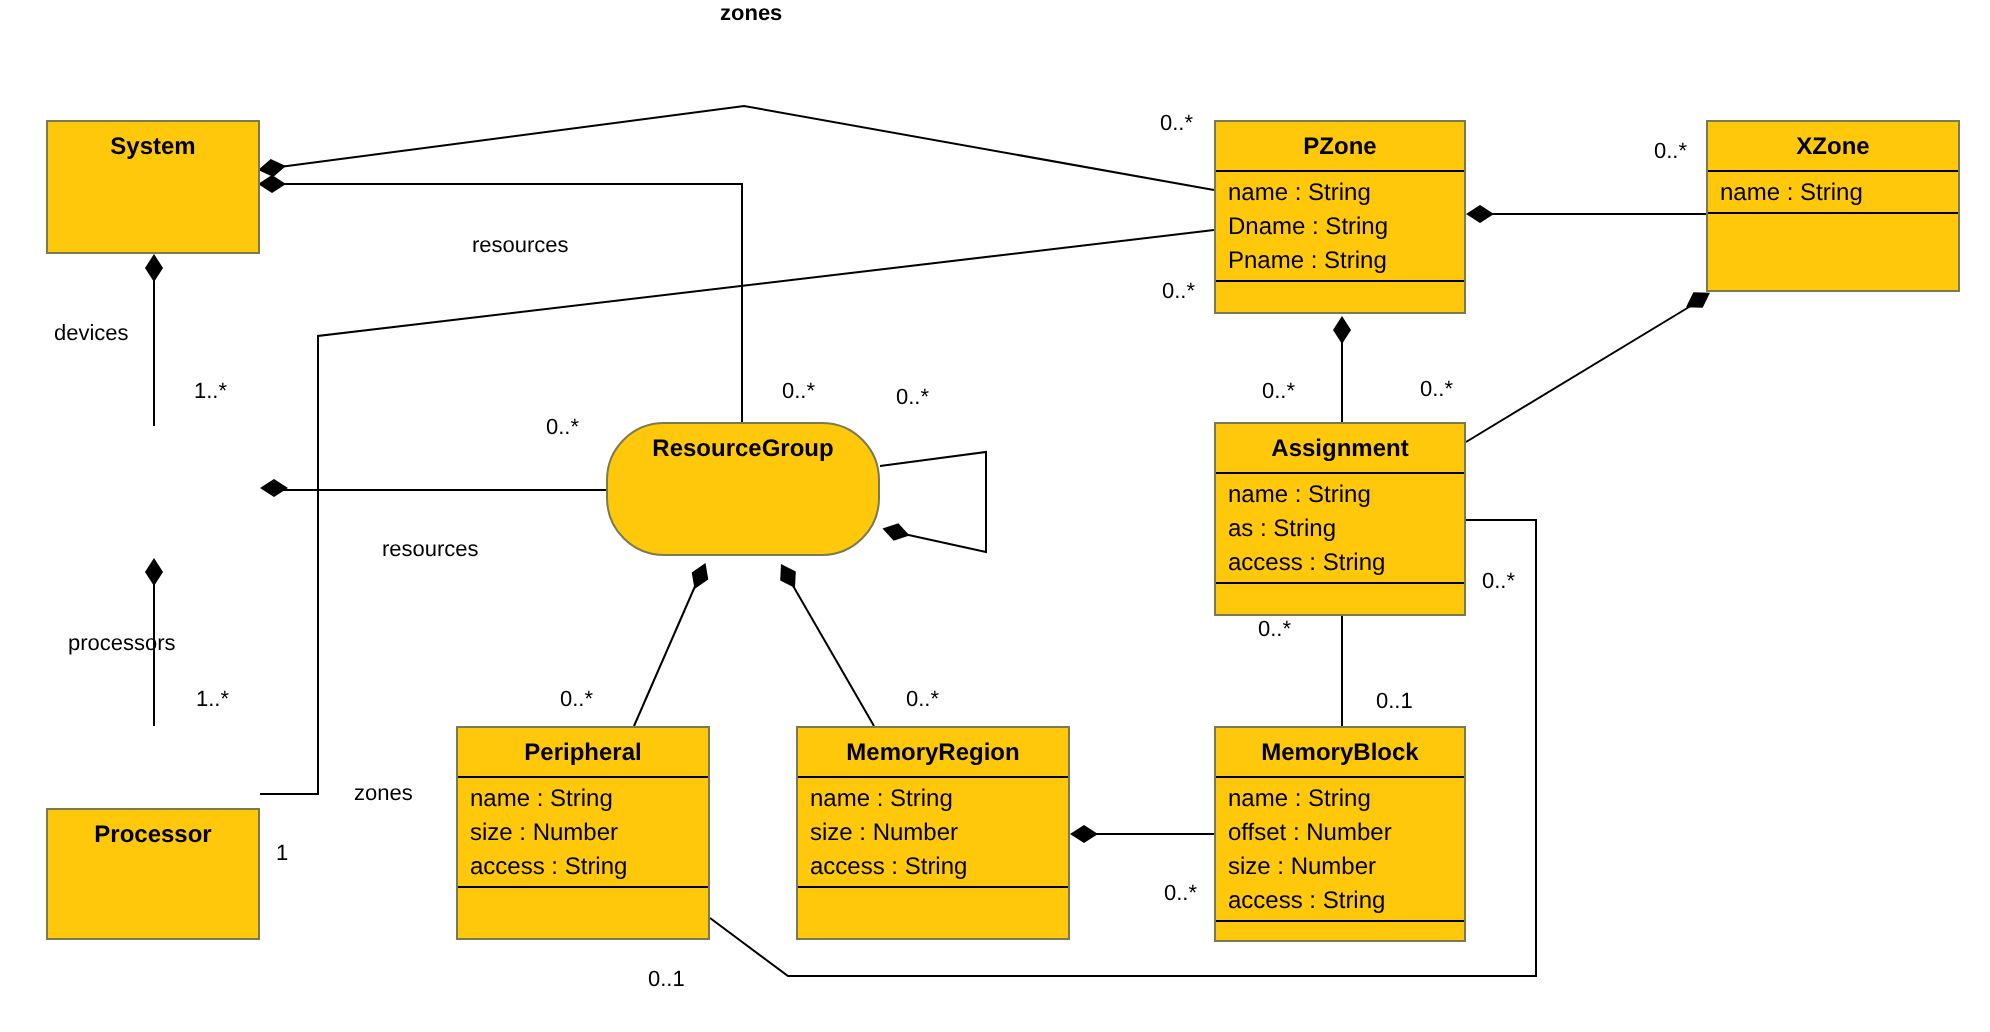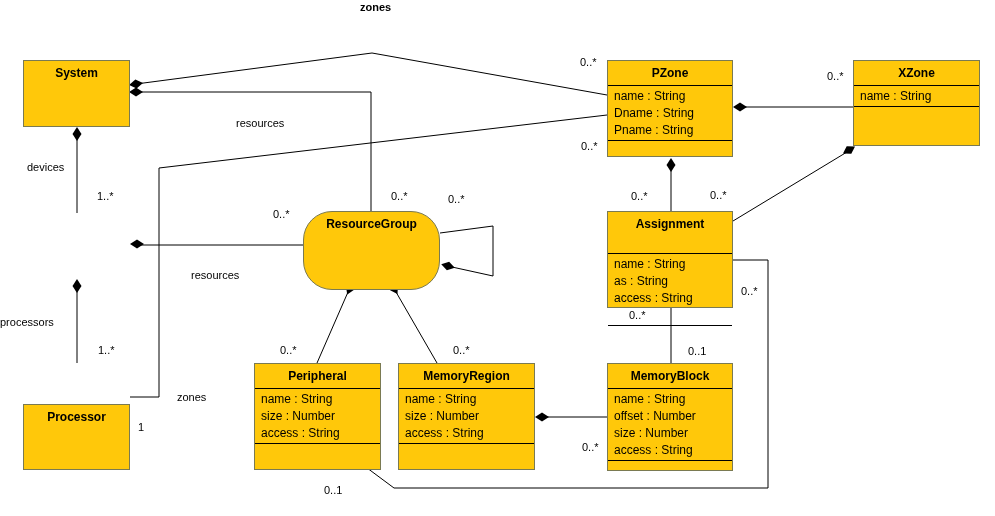--- a/index.html
+++ b/index.html
@@ -83,25 +83,25 @@
 
   <div class="uml-class" style="left:23px; top:60px; width:107px; height:67px;">
     <div class="uml-title">System</div>
   </div>
 
 
   <div class="uml-class" style="left:23px; top:363px; width:107px; height:66px;margin-top:41px;">
     <div class="uml-title">Processor</div>
   </div>
 
-  <div class="uml-class" style="left:303px; top:211px; width:137px; height:79px;border-radius:29px;">
+  <div class="uml-class" style="left:303px; top:211px; width:137px; height:67px;border-radius:29px;">
     <div class="uml-title">ResourceGroup</div>
   </div>
 
-  <div class="uml-class" style="left:228px; top:363px; width:127px; height:107px;margin-left:26px;">
+  <div class="uml-class" style="left:228px; top:363px; width:127px; height:107px;">
     <div class="uml-title">Peripheral</div>
     <div class="uml-attrs">
       <div class="uml-attr">name : String</div>
       <div class="uml-attr">size : Number</div>
       <div class="uml-attr">access : String</div>
     </div>
     <div class="uml-empty"></div>
   </div>
 
   <div class="uml-class" style="left:398px; top:363px; width:137px; height:107px;">
@@ -118,21 +118,21 @@
     <div class="uml-title">MemoryBlock</div>
     <div class="uml-attrs">
       <div class="uml-attr">name : String</div>
       <div class="uml-attr">offset : Number</div>
       <div class="uml-attr">size : Number</div>
       <div class="uml-attr">access : String</div>
     </div>
     <div class="uml-empty"></div>
   </div>
 
-  <div class="uml-class" style="left:607px; top:211px; width:126px; height:97px;gap:17px;">
+  <div class="uml-class" style="left:607px; top:211px; width:126px; height:97px;">
     <div class="uml-title">Assignment</div>
     <div class="uml-attrs">
       <div class="uml-attr">name : String</div>
       <div class="uml-attr">as : String</div>
       <div class="uml-attr">access : String</div>
     </div>
     <div class="uml-empty"></div>
   </div>
 
   <div class="uml-class" style="left:607px; top:60px; width:126px; height:97px;">
@@ -150,21 +150,21 @@
     <div class="uml-attrs">
       <div class="uml-attr">name : String</div>
     </div>
     <div class="uml-empty"></div>
   </div>
 
   <span class="lbl" style="left:360px; top:2px;font-weight:bold;">zones</span>
   <span class="lbl" style="left:236px; top:118px;">resources</span>
   <span class="lbl" style="left:27px;  top:162px;">devices</span>
   <span class="lbl" style="left:191px; top:270px;">resources</span>
-  <span class="lbl" style="left:0;  top:317px;">processors</span>
+  <span class="lbl" style="left:34px;  top:317px;">processors</span>
   <span class="lbl" style="left:177px; top:392px;">zones</span>
 
   <span class="lbl" style="left:580px; top:57px;">0..*</span>
   <span class="lbl" style="left:827px; top:71px;">0..*</span>
   <span class="lbl" style="left:581px; top:141px;">0..*</span>
   <span class="lbl" style="left:97px;  top:191px;">1..*</span>
   <span class="lbl" style="left:391px; top:191px;">0..*</span>
   <span class="lbl" style="left:448px; top:194px;">0..*</span>
   <span class="lbl" style="left:631px; top:191px;">0..*</span>
   <span class="lbl" style="left:710px; top:190px;">0..*</span>

